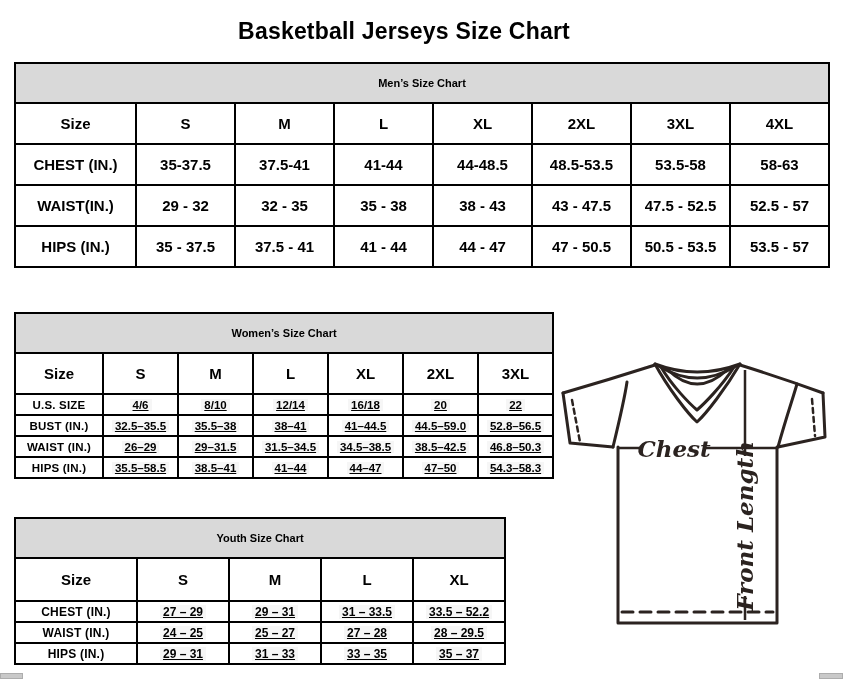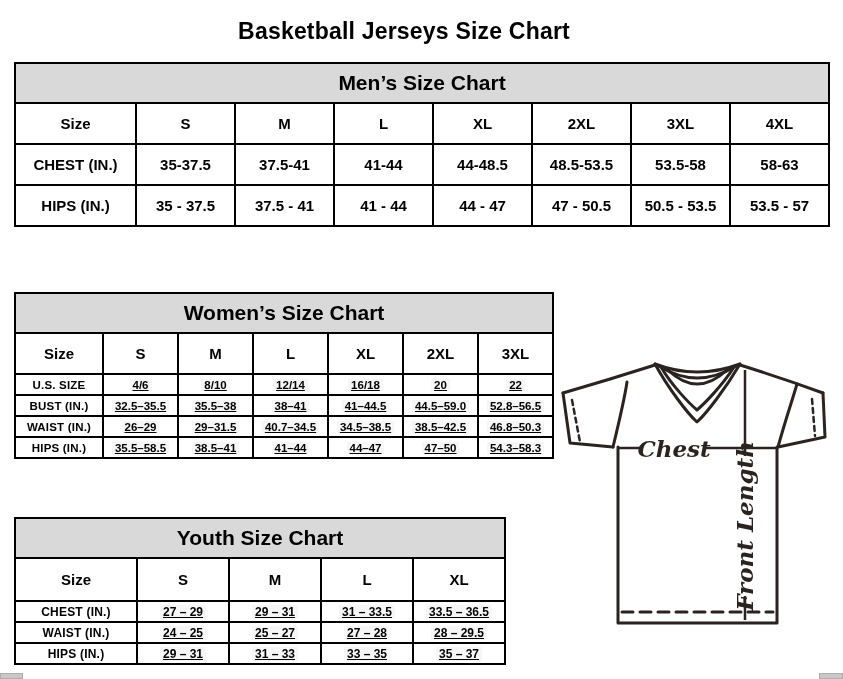--- a/index.html
+++ b/index.html
@@ -1,27 +1,27 @@
 <!DOCTYPE html>
 <html><head>
 <meta charset="utf-8">
 <style>
   html,body{margin:0;padding:0;}
   body{width:843px;height:679px;background:#fff;font-family:"Liberation Sans",sans-serif;position:relative;overflow:hidden;color:#000;}
   .title{position:absolute;top:5px;left:0;width:808px;text-align:center;font-size:23px;font-weight:bold;letter-spacing:.2px;margin-top:13px;}
   table{border-collapse:collapse;table-layout:fixed;position:absolute;border:2px solid #000;background:#fff;}
   td{border:2px solid #000;text-align:center;vertical-align:middle;font-weight:bold;padding:0;overflow:hidden;white-space:nowrap;}
-  tr.cap td{background:#d9d9d9;font-size:21px;height:38px;border-bottom:2px solid #000;}
+  tr.cap td{background:#d9d9d9;font-size:11px;height:38px;border-bottom:2px solid #000;}
   
   .men{left:14px;top:62px;width:815px;}
   .men tr.sz td{height:39px;font-size:15px;}
   .men tr.d  td{height:39px;font-size:15px;}
   .men td.lbl{font-size:14px;}
   
-  .women{left:14px;top:292px;width:538px;}
+  .women{left:14px;top:312px;width:538px;}
   .women tr.sz td{height:39px;font-size:15px;}
   .women tr.d td{height:19px;font-size:11.5px;}
   .women td.lbl{font-size:11.5px;letter-spacing:.2px;border-radius:7px;}
   
   .youth{left:14px;top:517px;width:492px;}
   .youth tr.sz td{height:41px;font-size:15px;}
   .youth tr.d td{height:19px;font-size:12px;}
   .youth td.lbl{font-size:11.5px;letter-spacing:.2px;}
   .hl{background:#f6f6f6;padding:0 3px;text-decoration:underline;}
   
@@ -65,20 +65,30 @@
     <td class="lbl">CHEST (IN.)</td>
     <td>35-37.5</td>
     <td>37.5-41</td>
     <td>41-44</td>
     <td>44-48.5</td>
     <td>48.5-53.5</td>
     <td>53.5-58</td>
     <td>58-63</td>
   </tr>
   <tr class="d">
+    <td class="lbl">WAIST(IN.)</td>
+    <td>29 - 32</td>
+    <td>32 - 35</td>
+    <td>35 - 38</td>
+    <td>38 - 43</td>
+    <td>43 - 47.5</td>
+    <td>47.5 - 52.5</td>
+    <td>52.5 - 57</td>
+  </tr>
+  <tr class="d">
     <td class="lbl">HIPS (IN.)</td>
     <td>35 - 37.5</td>
     <td>37.5 - 41</td>
     <td>41 - 44</td>
     <td>44 - 47</td>
     <td>47 - 50.5</td>
     <td>50.5 - 53.5</td>
     <td>53.5 - 57</td>
   </tr>
 </tbody>
@@ -122,21 +132,21 @@
     <td><span class="hl">35.5–38</span></td>
     <td><span class="hl">38–41</span></td>
     <td><span class="hl">41–44.5</span></td>
     <td><span class="hl">44.5–59.0</span></td>
     <td><span class="hl">52.8–56.5</span></td>
   </tr>
   <tr class="d">
     <td class="lbl">WAIST (IN.)</td>
     <td><span class="hl">26–29</span></td>
     <td><span class="hl">29–31.5</span></td>
-    <td><span class="hl">40.7–34.5</span></td>
+    <td><span class="hl">31.5–34.5</span></td>
     <td><span class="hl">34.5–38.5</span></td>
     <td><span class="hl">38.5–42.5</span></td>
     <td><span class="hl">46.8–50.3</span></td>
   </tr>
   <tr class="d">
     <td class="lbl">HIPS (IN.)</td>
     <td><span class="hl">35.5–58.5</span></td>
     <td><span class="hl">38.5–41</span></td>
     <td><span class="hl">41–44</span></td>
     <td><span class="hl">44–47</span></td>
@@ -163,21 +173,21 @@
     <td>S</td>
     <td>M</td>
     <td>L</td>
     <td>XL</td>
   </tr>
   <tr class="d">
     <td class="lbl">CHEST (IN.)</td>
     <td><span class="hl">27 – 29</span></td>
     <td><span class="hl">29 – 31</span></td>
     <td><span class="hl">31 – 33.5</span></td>
-    <td><span class="hl">33.5 – 36.5</span></td>
+    <td><span class="hl">33.5 – 52.2</span></td>
   </tr>
   <tr class="d">
     <td class="lbl">WAIST (IN.)</td>
     <td><span class="hl">24 – 25</span></td>
     <td><span class="hl">25 – 27</span></td>
     <td><span class="hl">27 – 28</span></td>
     <td><span class="hl">28 – 29.5</span></td>
   </tr>
   <tr class="d">
     <td class="lbl">HIPS (IN.)</td>

